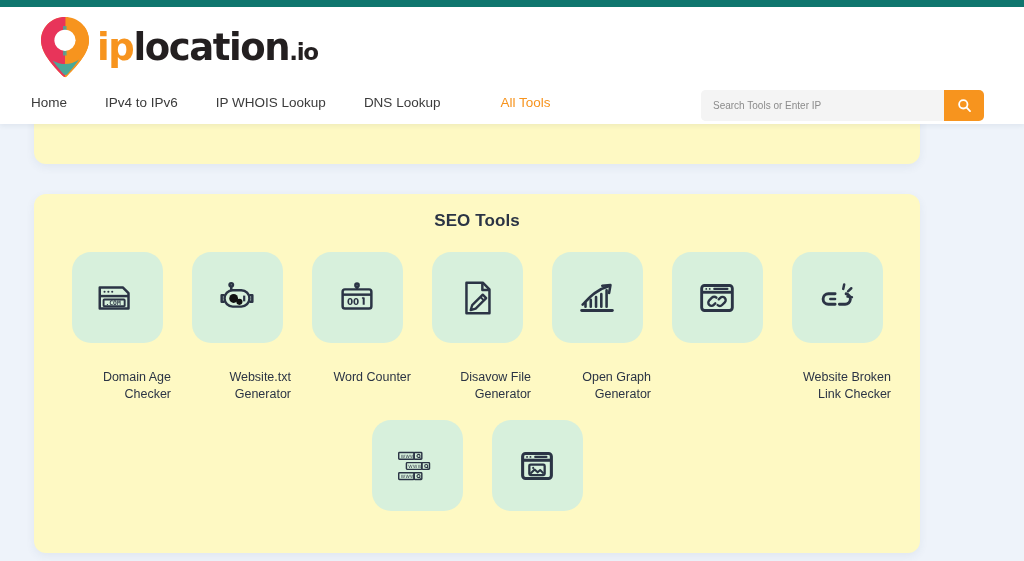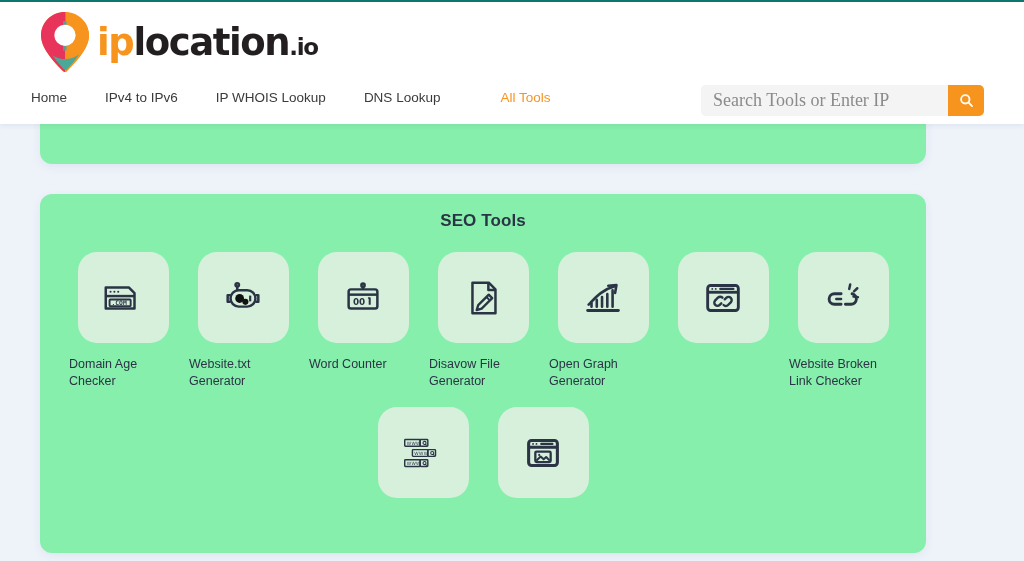--- a/index.html
+++ b/index.html
@@ -14,21 +14,21 @@
     color: #2b3445;
   }
 
   
   .header {
     position: absolute;
     top: 0; left: 0;
     width: 1024px;
     height: 124px;
     background: #ffffff;
-    border-top: 2px solid #0f766e;
+    border-top: 7px solid #0f766e;
     z-index: 50;
     box-shadow: 0 2px 5px rgba(30,50,90,0.07);
   }
   .logo-wrap {
     position: absolute;
     top: 9px; left: 37px;
     display: flex;
     align-items: center;
     height: 62px;
   }
@@ -70,22 +70,22 @@
     border-radius: 5px;
     overflow: hidden;
     background: #f4f4f4;
   }
   .searchbox input {
     flex: 1;
     border: 0;
     outline: none;
     background: #f4f4f4;
     padding: 0 12px;
-    font-size: 18px;
-    font-family: Liberation Serif, serif;
+    font-size: 10px;
+    font-family: Liberation Sans, sans-serif;
     color: #a16207;
   }
   .searchbox input::placeholder { color: #8b8b8b; }
   .search-btn {
     width: 40px;
     background: #f7941e;
     border: 0;
     display: flex;
     align-items: center;
     justify-content: center;
@@ -95,23 +95,23 @@
 
   
   .page {
     position: absolute;
     top: 0; left: 0;
     width: 1024px;
   }
 
   .card {
     position: absolute;
-    left: 40px;
+    left: 34px;
     width: 886px;
-    background: #86efac;
+    background: #fef9c3;
     border-radius: 12px;
     box-shadow: 0 3px 10px rgba(45,70,120,0.07);
   }
   
   .card-prev {
     top: -56px;
     height: 220px;
   }
   .card-prev .mini-row {
     position: absolute;
@@ -150,36 +150,37 @@
     padding: 21px 0 0 0;
     row-gap: 4px;
   }
   .tool {
     width: 120px;
     display: flex;
     flex-direction: column;
     align-items: center;
     text-decoration: none;
     cursor: pointer;
+    gap: 13px;
   }
   .tool-tile {
     width: 91px;
     height: 91px;
     border-radius: 19px;
     background: #d7f0dc;
     display: flex;
     align-items: center;
     justify-content: center;
   }
   .tool-tile svg { display: block; }
   .tool-label {
     margin-top: 13px;
     font-size: 12.5px;
     line-height: 17px;
-    text-align: left;
+    text-align: right;
     color: #2b3445;
     width: 108px;
   }
   .row2 { padding-top: 17px; }
 </style>
 </head>
 <body>
 
 <div class="page">
 

